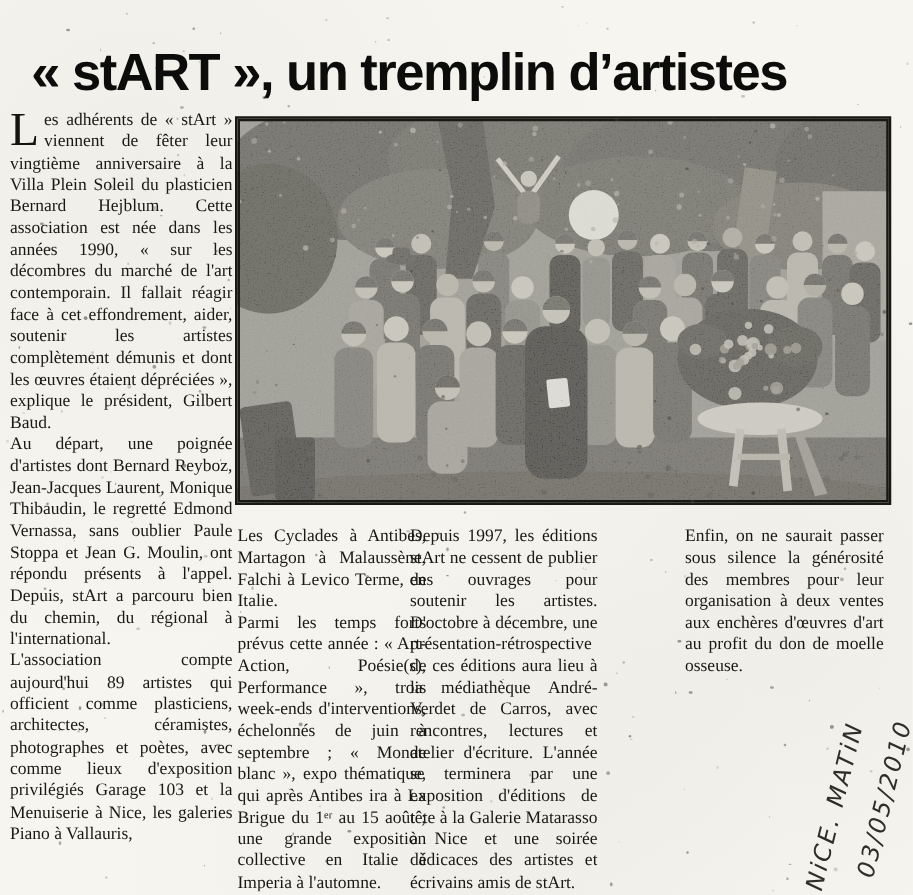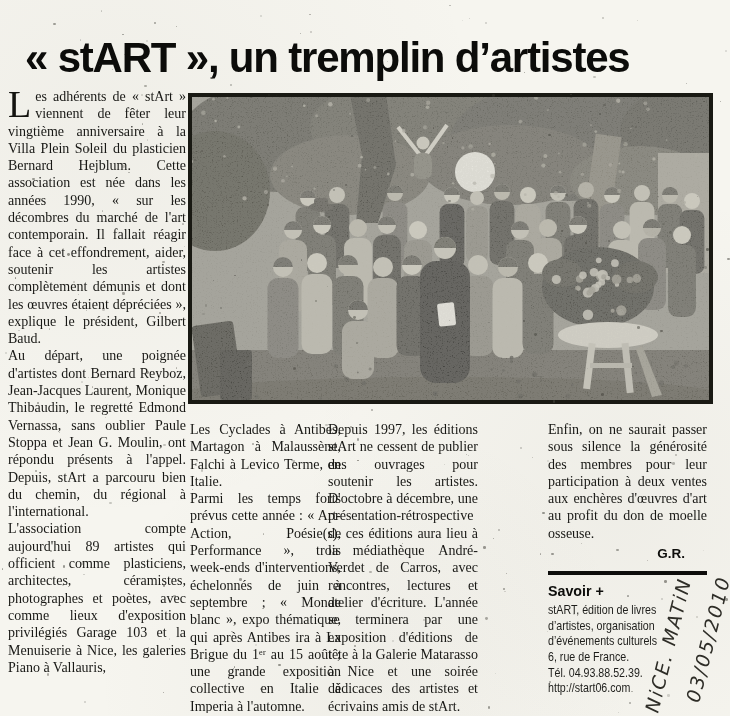--- a/index.html
+++ b/index.html
@@ -344,34 +344,21 @@
   <div class="col col2">
     <p class="para">Les Cyclades à Antibes, Martagon à Malaussène, Falchi à Levico Terme, en Italie.</p>
     <p class="para">Parmi les temps forts prévus cette année : « Art-Action, Poésie(s), Performance », trois week-ends d'interventions, échelonnés de juin à septembre ; « Monde blanc », expo thématique, qui après Antibes ira à La Brigue du 1ᵉʳ au 15 août ; une grande exposition collective en Italie à Imperia à l'automne.</p>
   </div>
 
   <div class="col col3">
     <p class="para">Depuis 1997, les éditions stArt ne cessent de publier des ouvrages pour soutenir les artistes. D'octobre à décembre, une présentation-rétrospective de ces éditions aura lieu à la médiathèque André-Verdet de Carros, avec rencontres, lectures et atelier d'écriture. L'année se terminera par une exposition d'éditions de tête à la Galerie Matarasso à Nice et une soirée dédicaces des artistes et écrivains amis de stArt.</p>
   </div>
 
   <div class="col col4">
-    <p class="para">Enfin, on ne saurait passer sous silence la générosité des membres pour leur participation à deux ventes aux enchères d'œuvres d'art au profit du don de moelle osseuse.</p>
-    <div class="byline">G.R.</div>
-    <div class="infobox">
-      <div class="rule"></div>
-      <div class="infobox-title">Savoir +</div>
-      <div class="infobox-lines">
-        <div>stART, édition de livres</div>
-        <div>d’artistes, organisation</div>
-        <div>d’événements culturels</div>
-        <div>6, rue de France.</div>
-        <div>Tél. 04.93.88.52.39.</div>
-        <div>http://start06.com</div>
-      </div>
-    </div>
+    <p class="para">Enfin, on ne saurait passer sous silence la générosité des membres pour leur organisation à deux ventes aux enchères d'œuvres d'art au profit du don de moelle osseuse.</p>
   </div>
 
   <div class="handwriting hw1">NiCE. MATiN</div>
   <div class="handwriting hw2">03/05/2010</div>
 
   <div class="speckles" id="speckles">
       <div class="dot" style="left: 17.6251px; top: 329.513px; width: 1.88634px; height: 1.88634px; opacity: 0.239303;"></div>
       <div class="dot" style="left: 616.444px; top: 548.802px; width: 2.16048px; height: 2.16048px; opacity: 0.467558;"></div>
       <div class="dot" style="left: 124.134px; top: 53.9122px; width: 0.876557px; height: 0.876557px; opacity: 0.557808;"></div>
       <div class="dot" style="left: 278.491px; top: 663.543px; width: 2.31079px; height: 2.31079px; opacity: 0.540785;"></div>

